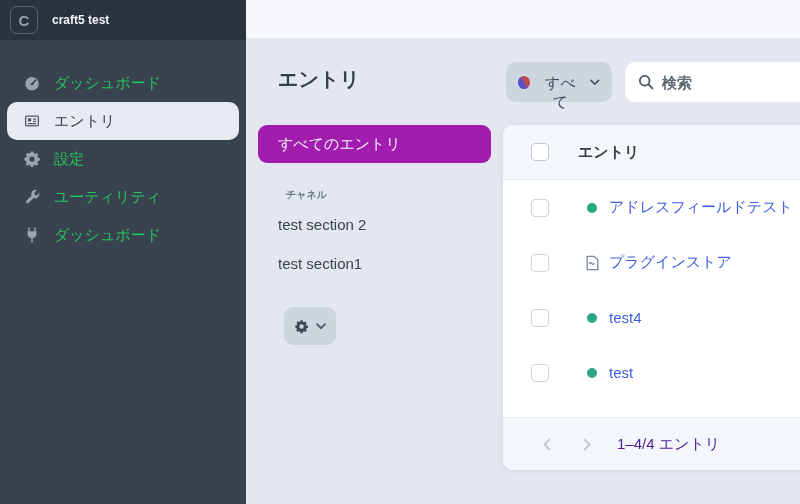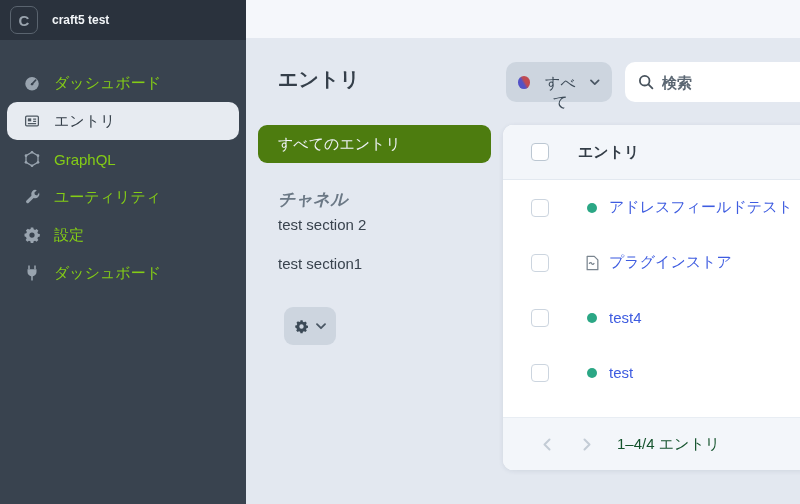--- a/index.html
+++ b/index.html
@@ -11,21 +11,21 @@
   .sidebar { position:absolute; left:0; top:0; width:246px; height:504px; background:#39434f; }
   .sidebar-header { display:flex; align-items:center; height:40px; padding-left:10px; background:#2a323d; }
   .logo { width:28px; height:28px; border:1.5px solid #5a646f; border-radius:7px; color:#9aa4ae;
           font-weight:bold; font-size:15px; display:flex; align-items:center; justify-content:center; }
   .site-name { margin-left:14px; color:#f2f5f8; font-size:12px; font-weight:700; }
   .nav { padding-top:24px; }
   .nav-item { height:38px; margin:0 7px; padding-left:15px; border-radius:10px;
               display:flex; align-items:center; cursor:pointer; }
   .nav-item .nav-icon { width:20px; height:20px; display:flex; align-items:center; justify-content:center;
                         color:#99a4af; flex:0 0 20px; }
-  .nav-item .nav-label { margin-left:12px; font-size:15px; color:#84cc16; white-space:nowrap; }
+  .nav-item .nav-label { margin-left:12px; font-size:15px; color:#22c55e; white-space:nowrap; }
   .nav-item.selected { background:#e7ebf1; }
   .nav-item.selected .nav-icon { color:#4e5862; }
   .nav-item.selected .nav-label { color:#333d47; }
 
   
   .main { position:absolute; left:246px; top:0; width:554px; height:504px; overflow:hidden; }
   .topstrip { position:absolute; left:0; top:0; width:554px; height:38px; background:#f5f7fb; }
   .content { position:absolute; left:0; top:38px; width:554px; height:466px; background:#e3e8f0; }
 
   .page-title { position:absolute; left:32px; top:28px; font-size:20px; font-weight:700; color:#353f4a; }
@@ -39,24 +39,24 @@
   .site-btn svg, .gear-btn svg.chev { color:#4a5764; }
 
   .search-box { position:absolute; left:379px; top:24px; width:200px; height:40px; background:#ffffff;
                 border-radius:10px; display:flex; align-items:center; padding-left:13px; gap:8px; }
   .search-box svg { color:#47525c; flex:0 0 auto; }
   .search-input { border:none; outline:none; background:transparent; font-size:15px; width:130px;
                   font-family:inherit; color:#333d47;font-weight:bold; }
   .search-input::placeholder { color:#5b6773; opacity:1; }
 
   
-  .source-selected { position:absolute; left:12px; top:87px; width:233px; height:38px; background:#4d7c0f;
+  .source-selected { position:absolute; left:12px; top:87px; width:233px; height:38px; background:#a21caf;
                      border-radius:9px; display:flex; align-items:center; padding-left:20px;
                      color:#eef2f6; font-size:15px; cursor:pointer; }
-  .group-heading { position:absolute; left:32px; top:150px; font-size:17px; font-weight:700; color:#6b7885;font-style:italic; }
+  .group-heading { position:absolute; left:40px; top:150px; font-size:10px; font-weight:700; color:#6b7885; }
   .source-item { position:absolute; left:32px; font-size:15px; color:#39434e; cursor:pointer;text-align:center; }
   .source-item.s0 { top:178px; }
   .source-item.s1 { top:217px; }
   .gear-btn { position:absolute; left:38px; top:269px; width:52px; height:38px; border:none;
               background:#cdd5df; border-radius:9px; display:flex; align-items:center; justify-content:center;
               gap:7px; color:#3c4a57; cursor:pointer; }
 
   
   .panel { position:absolute; left:257px; top:87px; width:310px; height:345px; background:#ffffff;
            border-radius:10px; box-shadow:0 1px 5px rgba(40,60,90,.10); overflow:hidden; }
@@ -72,21 +72,21 @@
   .status-dot { width:10px; height:10px; border-radius:50%; background:#2ba785; }
   .draft-icon { color:#7a858f; }
   .row-link { margin-left:9px; font-size:15px; color:#3e5ce0; text-decoration:none; cursor:pointer;
               white-space:nowrap; }
   .tfoot { position:absolute; left:0; bottom:0; width:100%; height:53px; background:#f3f6fa;
            border-top:1px solid #e8edf3; display:flex; align-items:center; }
   .page-btn { background:none; border:none; color:#c3ccd5; display:flex; align-items:center;
               cursor:default; padding:0; }
   .page-btn.prev { margin-left:40px; }
   .page-btn.next { margin-left:32px; }
-  .page-info { margin-left:26px; font-size:15px; color:#14532d; }
+  .page-info { margin-left:26px; font-size:15px; color:#4c1d95; }
 </style>
 </head>
 <body>
 
 <div class="app">
 
   <aside class="sidebar">
     <div class="sidebar-header">
       <div class="logo">C</div>
       <div class="site-name">craft5 test</div>
@@ -109,53 +109,37 @@
           <svg width="18" height="18" viewBox="0 0 24 24" fill="none" stroke="currentColor" stroke-width="1.7">
               <rect x="3.5" y="5.5" width="17" height="13" rx="1.5"></rect>
               <rect x="6.5" y="8.5" width="4.5" height="4" fill="currentColor" stroke="none"></rect>
               <path d="M13.5 9.5h4M13.5 12.5h4M6.5 15.5h11"></path>
             </svg>
         </span>
         <span class="nav-label">エントリ</span>
       </div>
 
 
+
       <div class="nav-item">
         <span class="nav-icon">
           <svg width="18" height="18" viewBox="0 0 24 24">
-              <polygon points="12,3 20,7.6 20,16.4 12,21 4,16.4 4,7.6" fill="none" stroke="currentColor" stroke-width="1.7"></polygon>
-              <g fill="currentColor">
-                <circle cx="12" cy="3" r="1.8"></circle>
-                <circle cx="20" cy="7.6" r="1.8"></circle>
-                <circle cx="20" cy="16.4" r="1.8"></circle>
-                <circle cx="12" cy="21" r="1.8"></circle>
-                <circle cx="4" cy="16.4" r="1.8"></circle>
-                <circle cx="4" cy="7.6" r="1.8"></circle>
-              </g>
-            </svg>
-        </span>
-        <span class="nav-label">GraphQL</span>
+              <path fill="currentColor" fill-rule="evenodd" d="M10.3 2h3.4l.5 2.4 1.9.8 2-1.3 2.4 2.4-1.3 2 .8 1.9 2.4.5v3.4l-2.4.5-.8 1.9 1.3 2-2.4 2.4-2-1.3-1.9.8-.5 2.4h-3.4l-.5-2.4-1.9-.8-2 1.3-2.4-2.4 1.3-2-.8-1.9L2 13.7v-3.4l2.4-.5.8-1.9-1.3-2 2.4-2.4 2 1.3 1.9-.8zM12 15.5a3.5 3.5 0 1 1 0-7 3.5 3.5 0 0 1 0 7z"></path>
+            </svg>
+        </span>
+        <span class="nav-label">設定</span>
       </div>
 
       <div class="nav-item">
         <span class="nav-icon">
           <svg width="18" height="18" viewBox="0 0 24 24" fill="currentColor">
               <path d="M21.5 6a5.6 5.6 0 0 1-7.3 7.2l-6.5 6.5a2.1 2.1 0 0 1-3-3l6.5-6.5A5.6 5.6 0 0 1 18.4 2.9l-3.3 3.3.8 2.9 2.9.8z"></path>
             </svg>
         </span>
         <span class="nav-label">ユーティリティ</span>
-      </div>
-
-      <div class="nav-item">
-        <span class="nav-icon">
-          <svg width="18" height="18" viewBox="0 0 24 24">
-              <path fill="currentColor" fill-rule="evenodd" d="M10.3 2h3.4l.5 2.4 1.9.8 2-1.3 2.4 2.4-1.3 2 .8 1.9 2.4.5v3.4l-2.4.5-.8 1.9 1.3 2-2.4 2.4-2-1.3-1.9.8-.5 2.4h-3.4l-.5-2.4-1.9-.8-2 1.3-2.4-2.4 1.3-2-.8-1.9L2 13.7v-3.4l2.4-.5.8-1.9-1.3-2 2.4-2.4 2 1.3 1.9-.8zM12 15.5a3.5 3.5 0 1 1 0-7 3.5 3.5 0 0 1 0 7z"></path>
-            </svg>
-        </span>
-        <span class="nav-label">設定</span>
       </div>
 
       <div class="nav-item">
         <span class="nav-icon">
           <svg width="18" height="18" viewBox="0 0 24 24" fill="none" stroke="currentColor" stroke-width="2">
               <path d="M8 2v5M16 2v5"></path>
               <path d="M6 7h12v3.5a6 6 0 0 1-12 0z" fill="currentColor" stroke="none"></path>
               <path d="M12 16v6"></path>
             </svg>
         </span>

